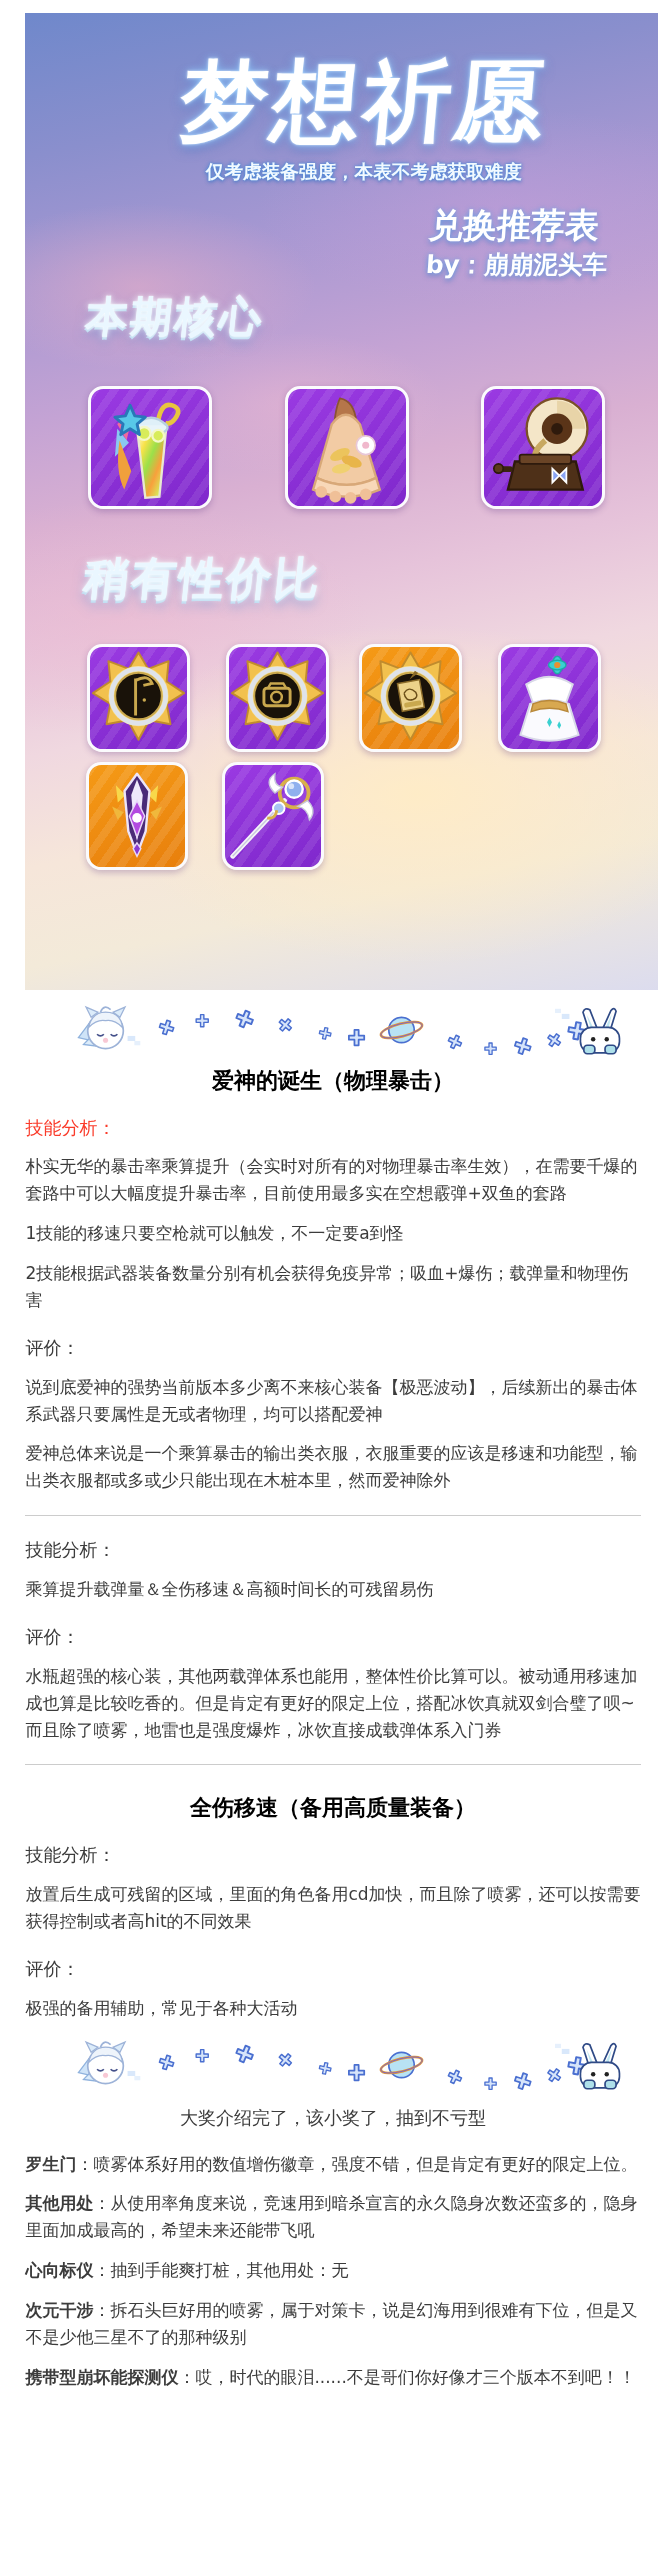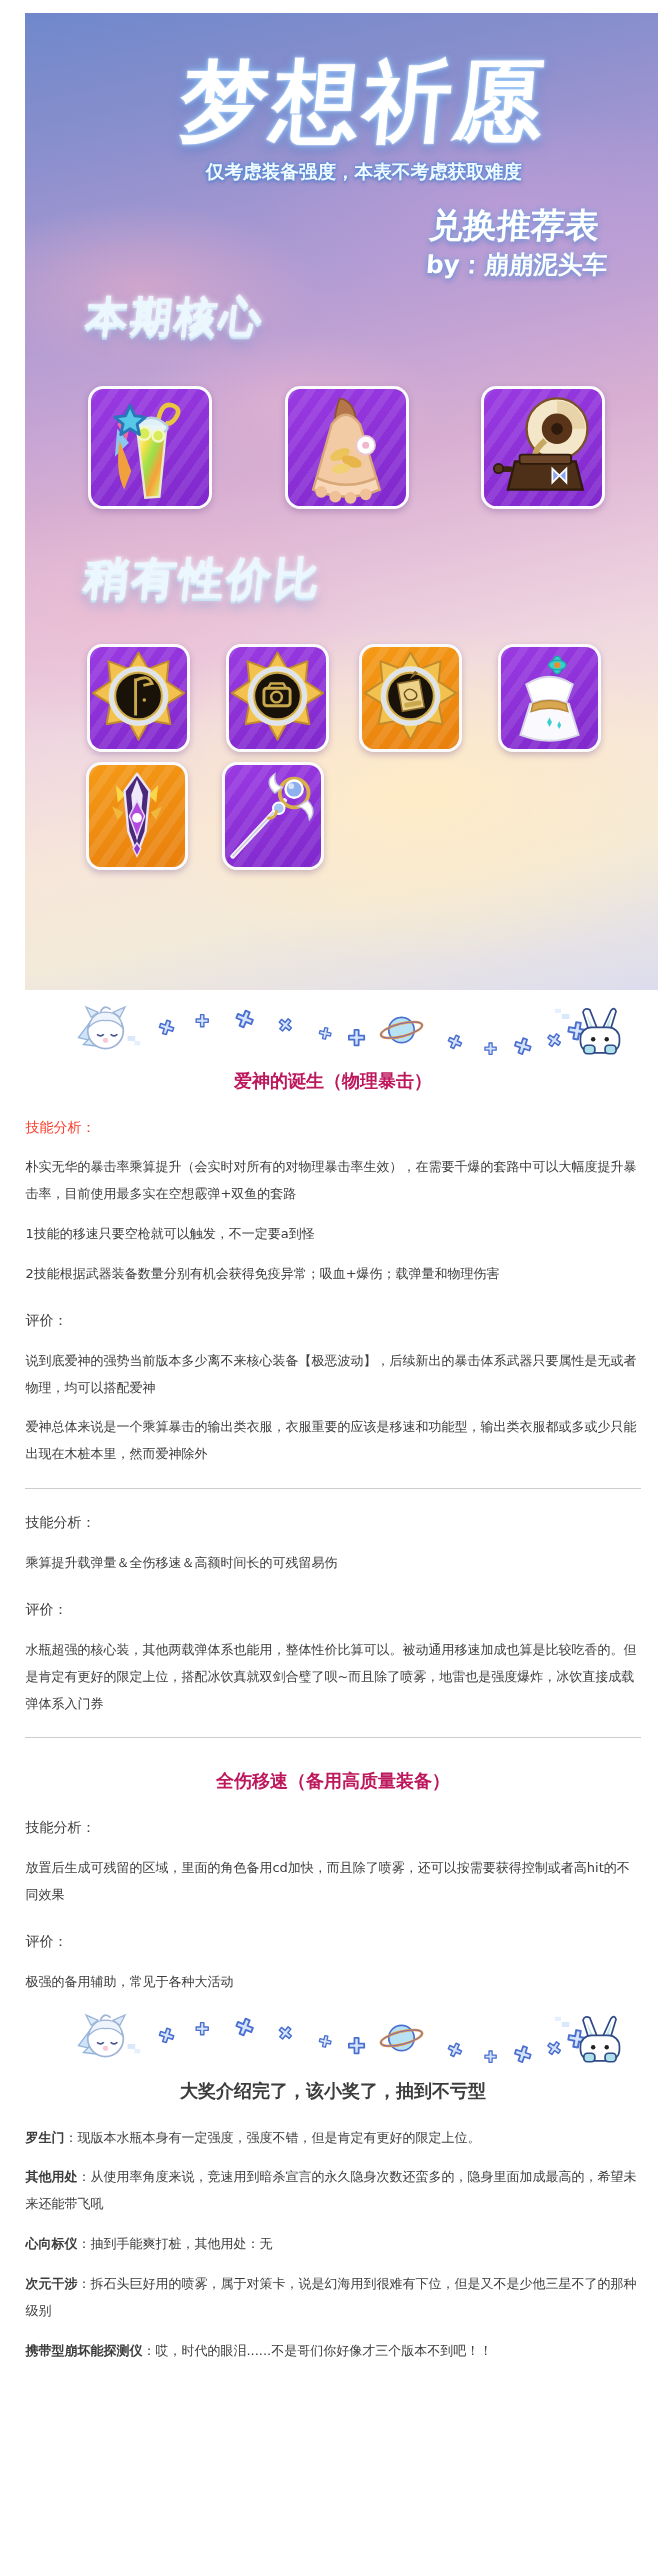--- a/index.html
+++ b/index.html
@@ -56,28 +56,28 @@
   .r1{top:373px;width:124px;height:123px;}
   .r1.c1{left:63px;}  .r1.c2{left:260px;} .r1.c3{left:456px;}
   .r2{top:631px;width:103px;height:108px;}
   .r2.c1{left:62px;}  .r2.c2{left:201px;} .r2.c3{left:334px;} .r2.c4{left:473px;}
   .r3{top:749px;width:102px;height:108px;}
   .r3.c1{left:61px;}  .r3.c2{left:197px;}
   
   .sparkle-divider{display:block;margin:12px 0 0 75px;}
   .sparkle-divider.second{margin-top:15.3px;}
   .content{padding:0 25.4px;}
-  .sec-head{ text-align:center;font-weight:bold;font-size:18px;line-height:25.4px;margin-top:30.5px;color:#be185d;}
+  .sec-head{ text-align:center;font-weight:bold;font-size:22px;line-height:25.4px;margin-top:30.5px;color:#000000;}
   .sec-head.first{margin-top:10.2px;}
-  .plabel{font-size:14px;line-height:27px;margin-top:20.3px;}
+  .plabel{font-size:18px;line-height:27px;margin-top:20.3px;}
   .plabel.red{color:#fa3b2a;}
-  .content p{font-size:13px;line-height:27px;margin:12.7px 0 0 0;}
+  .content p{font-size:17px;line-height:27px;margin:12.7px 0 0 0;}
   .content hr{border:none;border-top:0.8px solid #cccccc;margin:20.3px 0 0 0;}
   .mlabel{font-weight:bold;}
-  .minor-head{text-align:center;font-weight:bold;font-size:18px;line-height:25.4px;margin-top:12px;}
+  .minor-head{text-align:center;font-weight:normal;font-size:18px;line-height:25.4px;margin-top:12px;}
   .mitem{margin-top:12.7px;}
   .mitem.firstm{margin-top:20.3px;}
 </style>
 </head>
 <body>
 
 <svg width="0" height="0" style="position:absolute">
   <defs>
     <symbol id="sym-badge" viewBox="0 0 100 100">
       <path d="M50,3 L60,20 L81,12 L79,33 L97,45 L79,56 L83,77 L61,73 L50,93 L39,73 L17,77 L21,56 L3,45 L21,33 L19,12 L40,20 Z" fill="#f2c14e" stroke="#c08b2d" stroke-width="2" stroke-linejoin="round"></path>
@@ -309,21 +309,21 @@
     <p data-name="paragraph">极强的备用辅助，常见于各种大活动</p>
   </div>
 
   <svg class="sparkle-divider second" width="547" height="56" data-name="sparkle-divider" viewBox="0 0 645 66">
     <use href="#sym-divider"></use>
   </svg>
 
   <div class="content" data-name="minor-prizes-content">
     <div class="minor-head" data-name="minor-prizes-heading">大奖介绍完了，该小奖了，抽到不亏型</div>
 
-    <p class="mitem firstm" data-name="minor-item"><span class="mlabel" data-name="minor-item-label">罗生门</span><span data-name="minor-item-text">：现版本水瓶本身有一定强度，强度不错，但是肯定有更好的限定上位。</span></p>
+    <p class="mitem firstm" data-name="minor-item"><span class="mlabel" data-name="minor-item-label">罗生门</span><span data-name="minor-item-text">：喷雾体系好用的数值增伤徽章，强度不错，但是肯定有更好的限定上位。</span></p>
     <p class="mitem" data-name="minor-item"><span class="mlabel" data-name="minor-item-label">其他用处</span><span data-name="minor-item-text">：从使用率角度来说，竞速用到暗杀宣言的永久隐身次数还蛮多的，隐身里面加成最高的，希望未来还能带飞吼</span></p>
     <p class="mitem" data-name="minor-item"><span class="mlabel" data-name="minor-item-label">心向标仪</span><span data-name="minor-item-text">：抽到手能爽打桩，其他用处：无</span></p>
     <p class="mitem" data-name="minor-item"><span class="mlabel" data-name="minor-item-label">次元干涉</span><span data-name="minor-item-text">：拆石头巨好用的喷雾，属于对策卡，说是幻海用到很难有下位，但是又不是少他三星不了的那种级别</span></p>
     <p class="mitem" data-name="minor-item"><span class="mlabel" data-name="minor-item-label">携带型崩坏能探测仪</span><span data-name="minor-item-text">：哎，时代的眼泪......不是哥们你好像才三个版本不到吧！！</span></p>
   </div>
 
 </div>
 
 
 </body></html>

